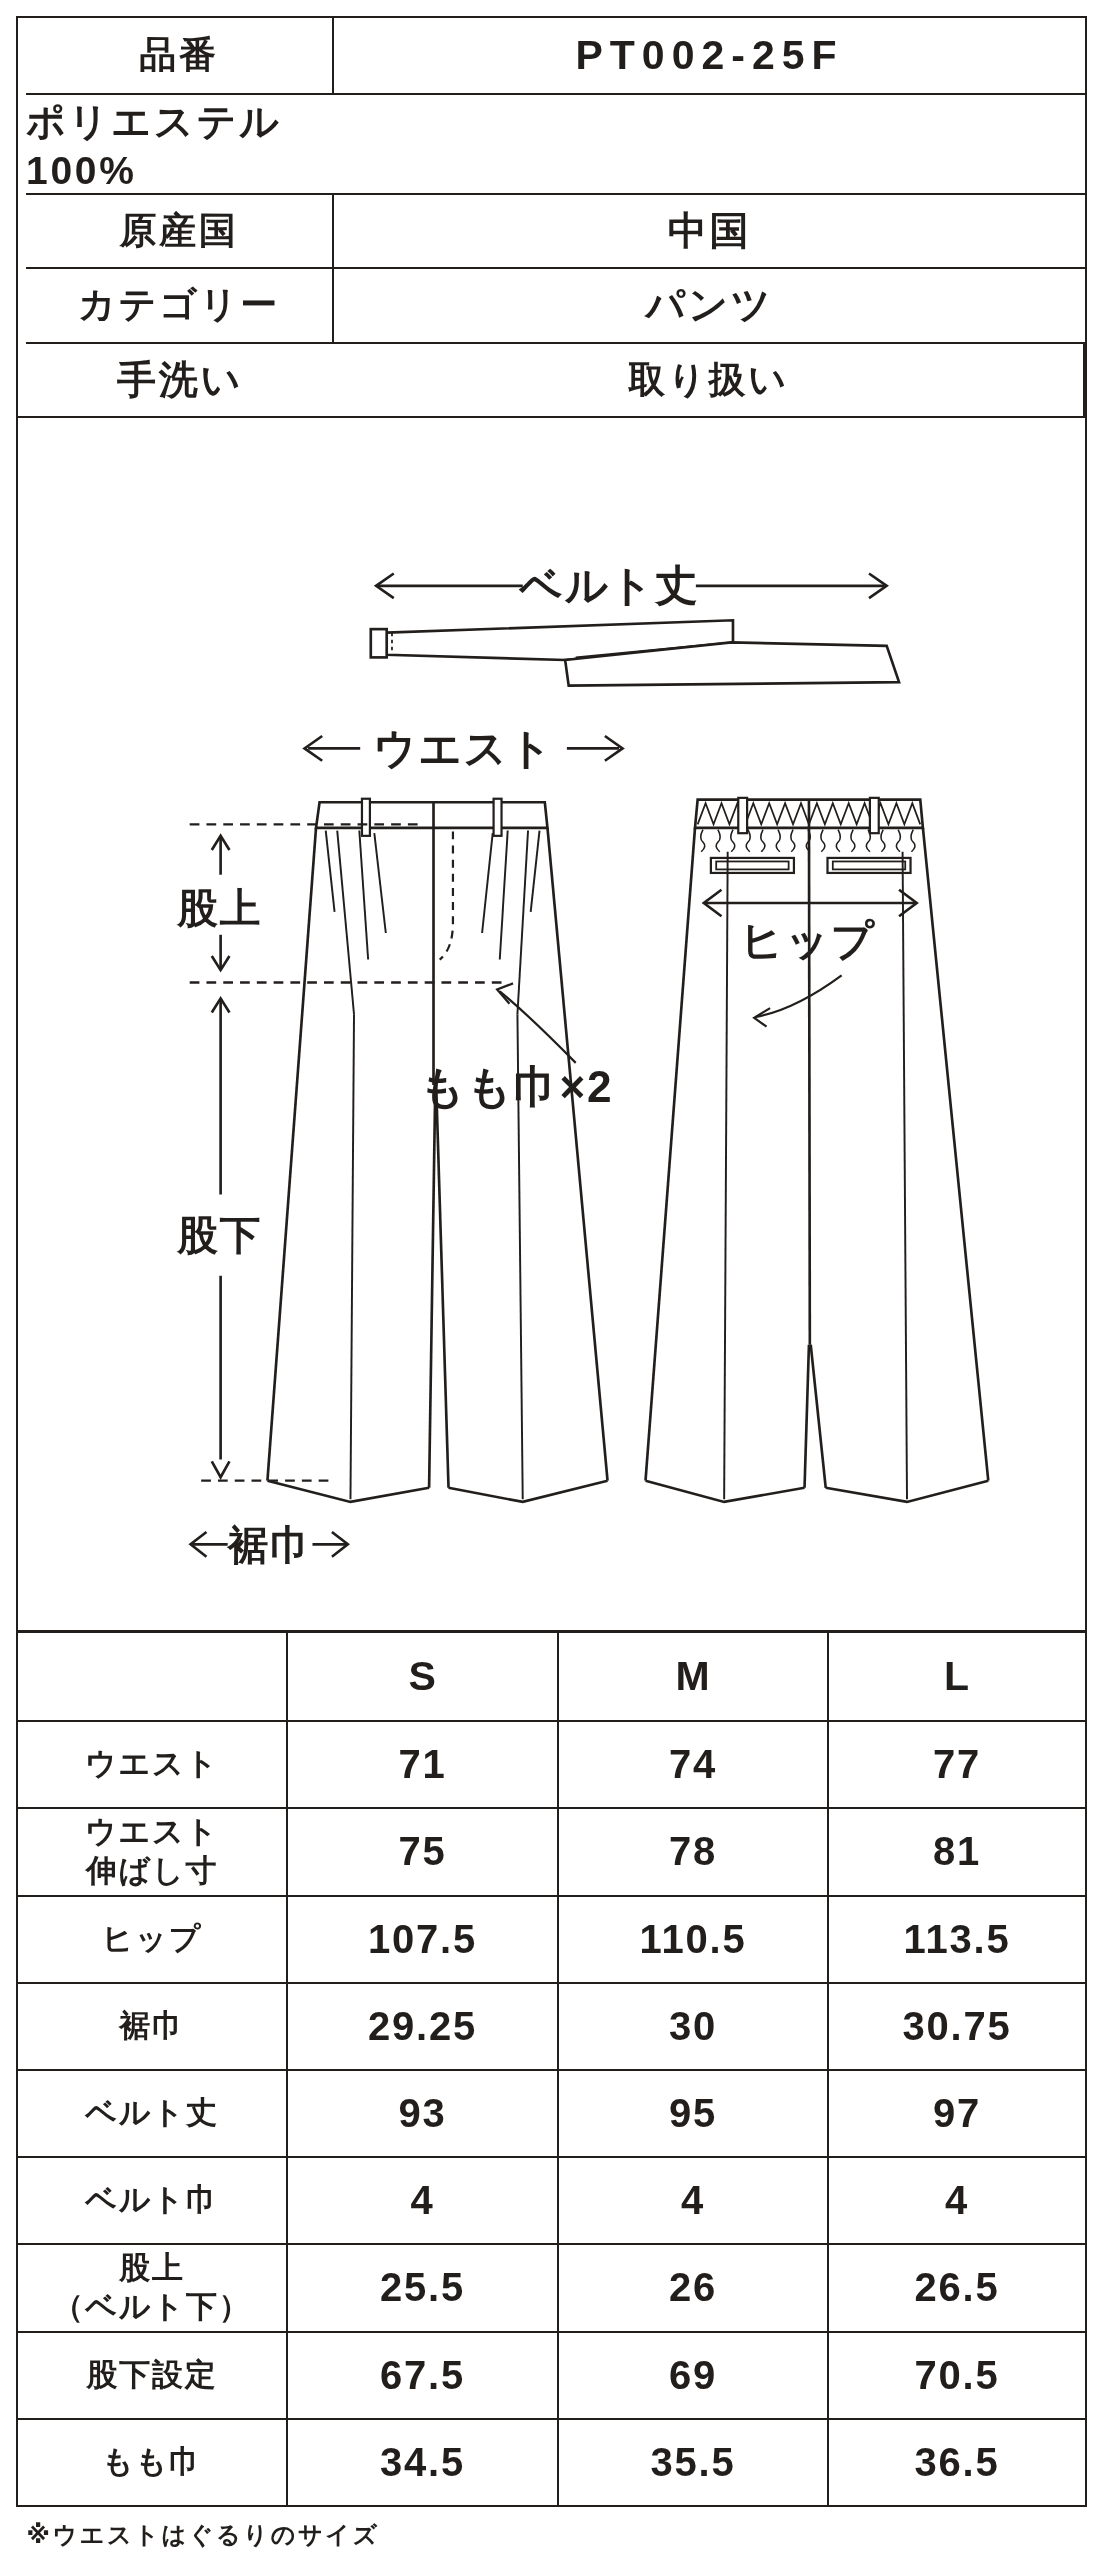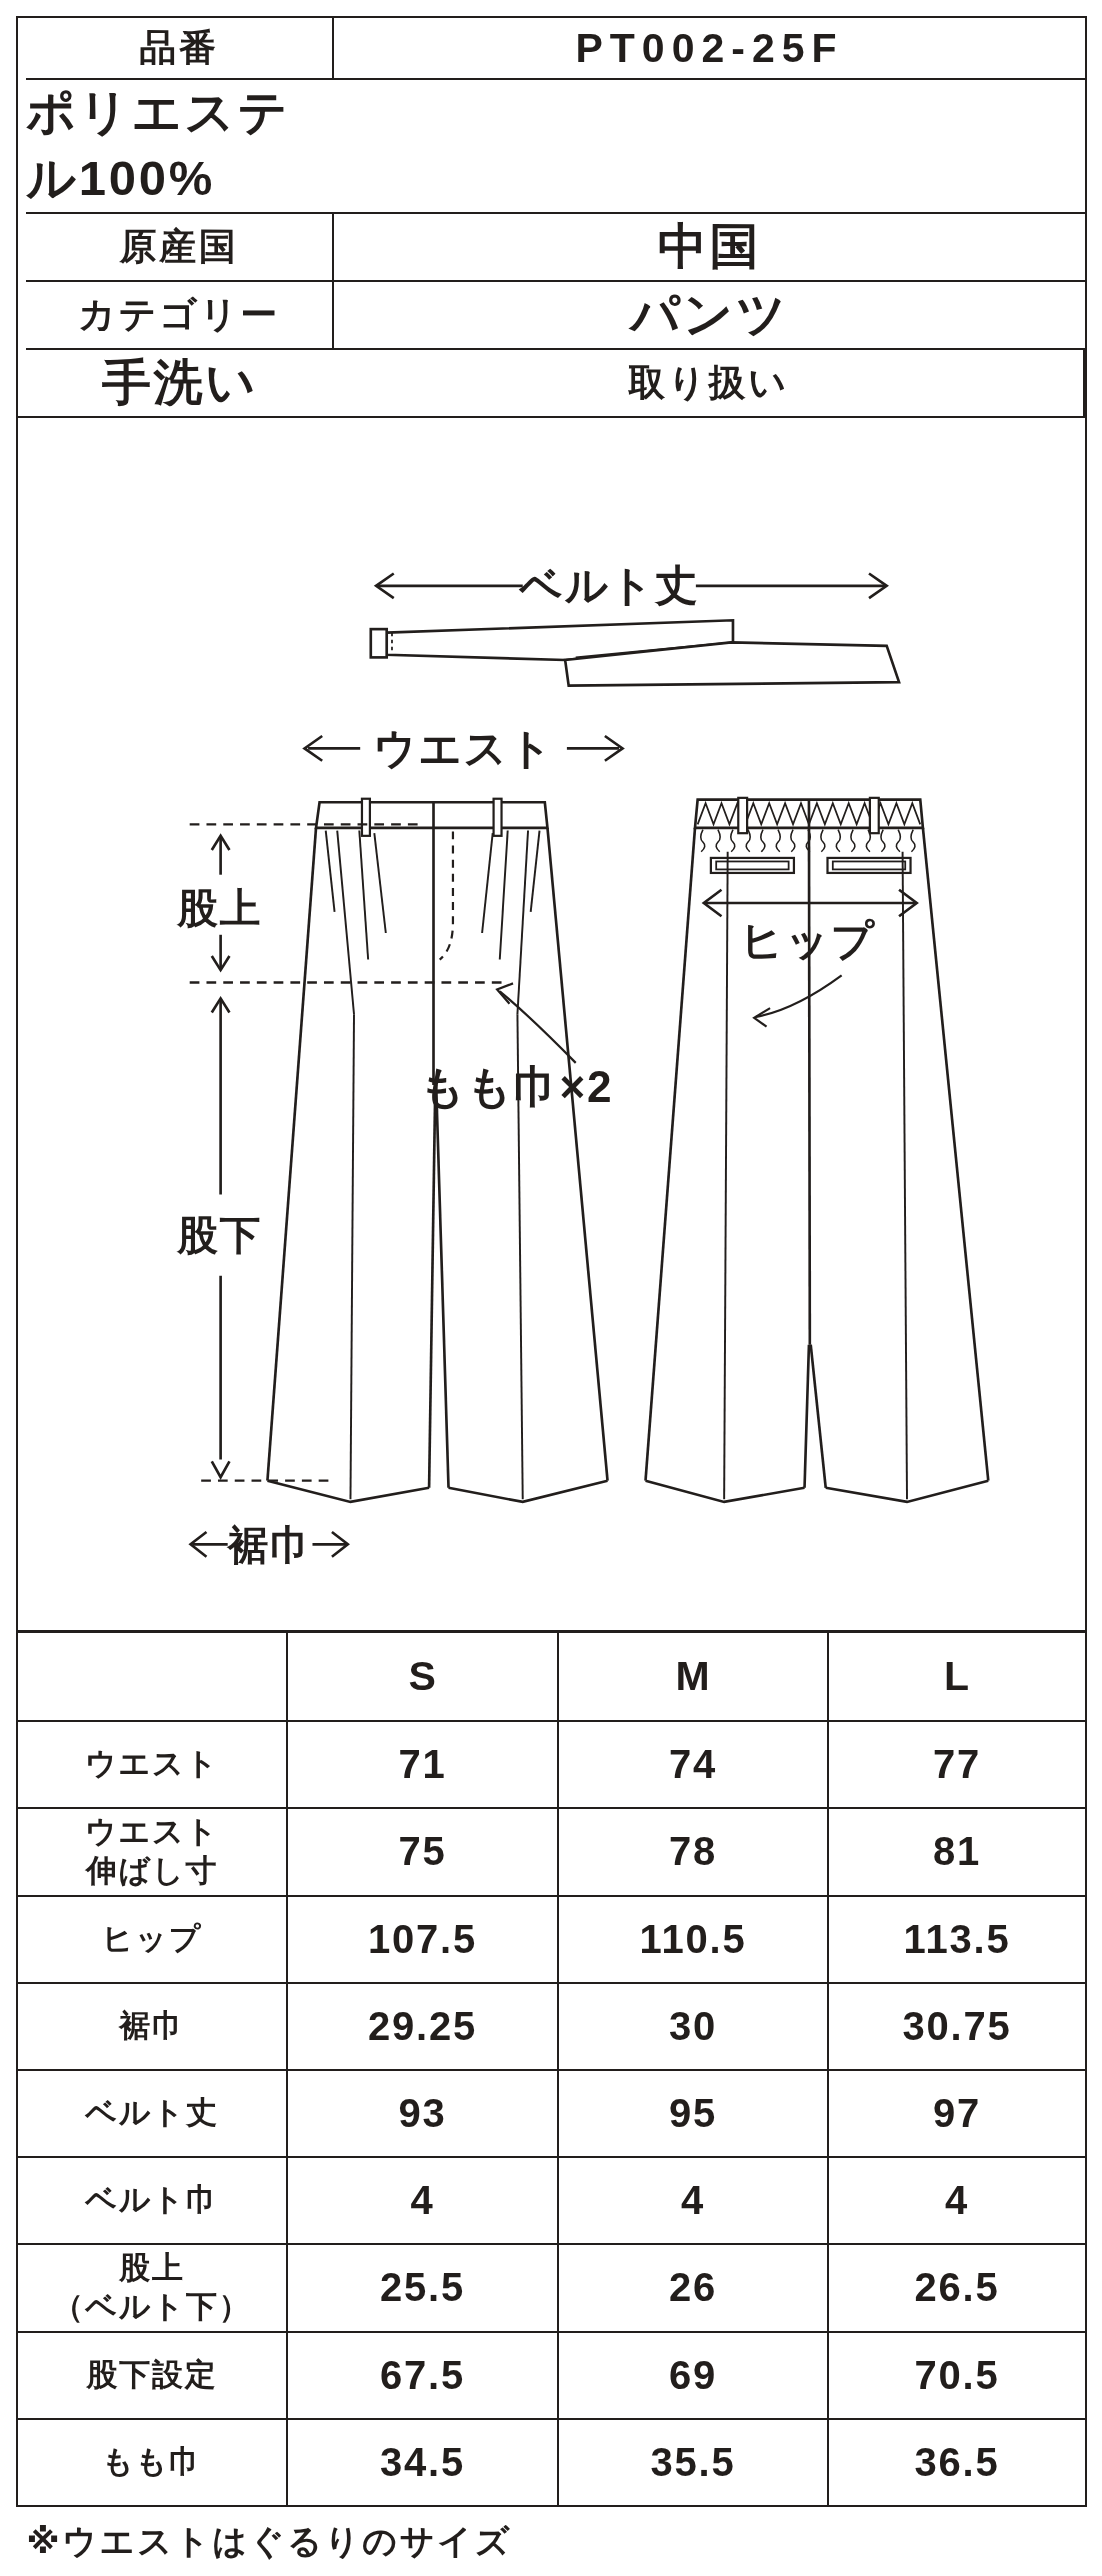--- a/index.html
+++ b/index.html
@@ -12,21 +12,21 @@
 
   
   .info-table {
     position:absolute; left:16px; top:16px; width:1071px; height:402px;
     border:2.7px solid #221e1c; box-sizing:border-box;
     display:grid; grid-template-rows:repeat(5,1fr);padding-left:8px;
   }
   .info-row { display:grid; grid-template-columns:308px 1fr; border-top:2.7px solid #221e1c; }
   .info-row:first-child { border-top:none; }
   .info-label { border-right:2.7px solid #221e1c; font-size:37px; font-weight:600; letter-spacing:2.7px; }
-  .info-value { font-size:49px; font-weight:600; letter-spacing:2.7px; }
+  .info-value { font-size:39px; font-weight:600; letter-spacing:2.7px; }
   .info-value.code { font-size:41px; letter-spacing:7px;text-align:center; }
 
   
   .diagram {
     position:absolute; left:16px; top:418px; width:1071px; height:1212px;
     border-left:2.7px solid #221e1c; border-right:2.7px solid #221e1c; box-sizing:border-box;
   }
   .diagram svg { display:block; }
   .diagram text { font-family:"Liberation Sans","DejaVu Sans",sans-serif; font-weight:600; fill:#221e1c; letter-spacing:2px; }
 
@@ -39,21 +39,21 @@
   .size-row { display:grid; grid-template-columns:270px 271px 270px 1fr; border-top:2.7px solid #221e1c; }
   .size-row:first-child { border-top:none; }
   .size-row > .cell { border-right:2.7px solid #221e1c; }
   .size-row > .cell:last-child { border-right:none; }
   .slabel { flex-direction:column; font-size:31px; font-weight:600; letter-spacing:1.8px; line-height:1.25; text-align:center; }
   .shead  { font-size:41px; font-weight:600; letter-spacing:0.9px; }
   .sval   { font-size:40px; font-weight:700; letter-spacing:1.8px; }
 
   .footnote {
     position:absolute; left:26.5px; top:2519px;
-    font-size:34px; font-weight:600; letter-spacing:2.7px;
+    font-size:24px; font-weight:600; letter-spacing:2.7px;
   }
 </style>
 </head>
 <body>
 
 <div class="info-table">
   <div class="info-row">
     <div class="cell info-label">品番</div>
     <div class="cell info-value code">PT002-25F</div>
   </div>

